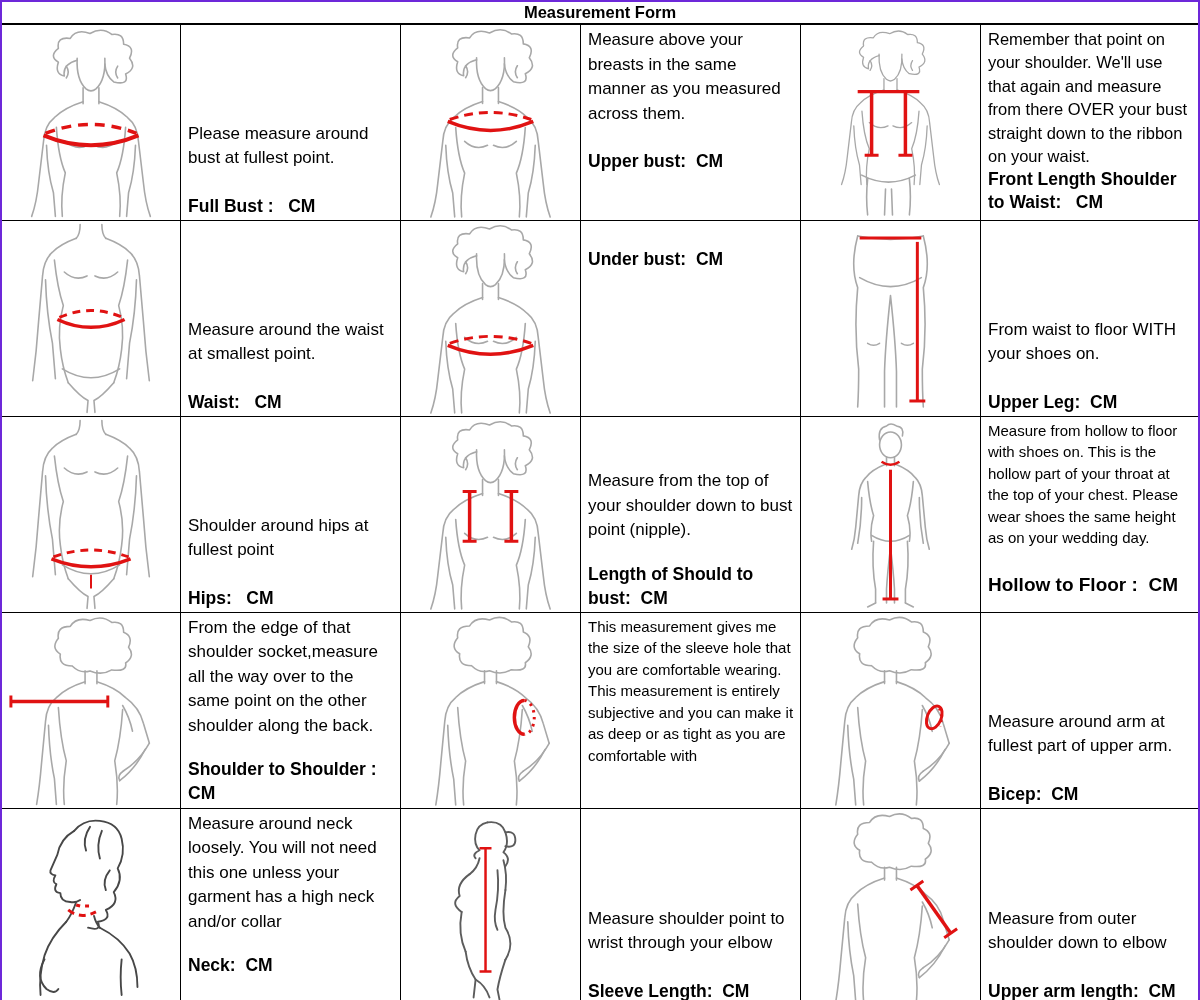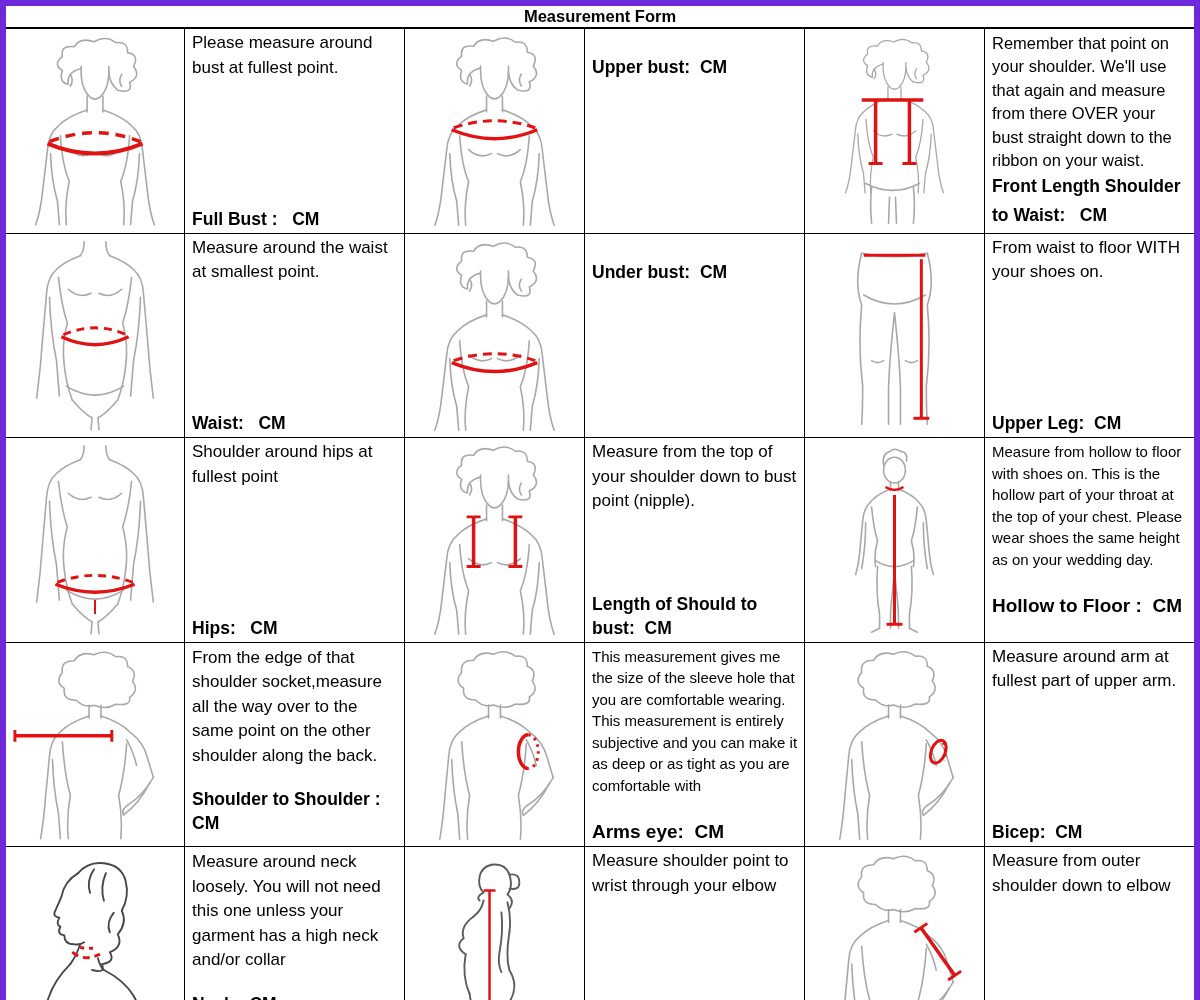--- a/index.html
+++ b/index.html
@@ -1,30 +1,30 @@
 <!DOCTYPE html>
 <html><head>
 <meta charset="utf-8">
 <style>
   html,body{margin:0;padding:0;background:#fff;}
   body{width:1200px;height:1000px;font-family:"Liberation Sans","DejaVu Sans",sans-serif;color:#000;}
-  .sheet{width:1200px;height:1000px;box-sizing:border-box;border:6px solid #6d28d9;display:flex;flex-direction:column;background:#fff;}
+  .sheet{width:1200px;height:1000px;box-sizing:border-box;border:2px solid #6d28d9;display:flex;flex-direction:column;background:#fff;}
   .header{height:21px;flex:0 0 21px;border-bottom:2px solid #000;text-align:center;font-weight:bold;font-size:16.5px;line-height:21px;}
   .grid{flex:1;display:grid;grid-template-columns:179px 220px 180px 220px 180px 1fr;grid-template-rows:repeat(5,1fr);}
   .cell{border-right:1px solid #000;border-bottom:1px solid #000;box-sizing:border-box;overflow:hidden;background:#fff;}
   .cell:nth-child(6n){border-right:none;}
   .cell:nth-last-child(-n+6){border-bottom:none;}
   .figcell{padding:1px;}
   .fig{display:block;width:100%;height:100%;}
-  .text{display:flex;flex-direction:column;justify-content:space-between;padding:2px 4px 2px 7px;}
+  .text{display:flex;flex-direction:column;justify-content:flex-end;padding:2px 4px 2px 7px;}
   .text .desc{font-size:17px;line-height:24.5px;}
   .text .label{font-size:17.5px;line-height:24px;font-weight:bold;white-space:pre-wrap;margin-top:23px;}
   .text.top{justify-content:flex-start;padding-top:3px;}
   .text.tight .desc{font-size:16.5px;line-height:23.4px;}
-  .text.tight .label{margin-top:0;line-height:29px;}
+  .text.tight .label{margin-top:0;line-height:23px;}
   .text.small .desc{font-size:15px;line-height:21.5px;}
   .text.small .label{font-size:19px;margin-top:24px;}
   .text.snug .label{margin-top:19px;}
   
   .s{stroke:#a8a8a8;fill:none;stroke-width:1.6;stroke-linecap:round;stroke-linejoin:round;}
   .sd{stroke:#474747;fill:none;stroke-width:1.9;stroke-linecap:round;stroke-linejoin:round;}
   .sm{stroke:#5c5c5c;fill:none;stroke-width:1.9;stroke-linecap:round;stroke-linejoin:round;}
   .r{stroke:#e01212;fill:none;}
 </style>
 </head>
@@ -142,20 +142,21 @@
       <div class="label">Full Bust :   CM</div>
     </div>
     <div class="cell figcell">
       <svg class="fig" viewBox="0 0 178 194">
         <use href="#fw"></use>
         <path class="r" stroke-width="3.5" d="M46,96 Q89,114 132,96"></path>
         <path class="r" stroke-width="3" stroke-dasharray="9 6" d="M48,94 Q89,80 130,94"></path>
       </svg>
     </div>
     <div class="cell text top">
+      <div class="desc">Measure above your breasts in the same manner as you measured across them.</div>
       <div class="label">Upper bust:  CM</div>
     </div>
     <div class="cell figcell">
       <svg class="fig" viewBox="0 0 178 194">
         <use href="#fw" transform="translate(16,2) scale(0.82)"></use>
         <path class="s" d="M60,150 Q87,164 114,150 M66,154 Q64,172 66,190 M108,154 Q110,172 108,190 M84,164 L83,190 M90,164 L91,190"></path>
         <path class="r" stroke-width="3.5" d="M56,66 L118,66"></path>
         <path class="r" stroke-width="3.5" d="M70,66 L70,130 M104,66 L104,130"></path>
         <path class="r" stroke-width="3" d="M63,130 L77,130 M97,130 L111,130"></path>
       </svg>
@@ -248,21 +249,20 @@
     </div>
     <div class="cell figcell">
       <svg class="fig" viewBox="0 0 178 194">
         <use href="#bf"></use>
         <path class="r" stroke-width="3.5" d="M123,87 A10,17 0 0 0 123,121"></path>
         <path class="r" stroke-width="3" stroke-dasharray="2.5 4.5" d="M123,87 A10,17 0 0 1 123,121"></path>
       </svg>
     </div>
     <div class="cell text top small">
       <div class="desc">This measurement gives me the size of the sleeve hole that you are comfortable wearing. This measurement is entirely subjective and you can make it as deep or as tight as you are comfortable with</div>
-      <div class="label">Arms eye:  CM</div>
     </div>
     <div class="cell figcell">
       <svg class="fig" viewBox="0 0 178 194">
         <use href="#bf"></use>
         <ellipse class="r" stroke-width="3" cx="133" cy="104" rx="7" ry="12" transform="rotate(22 133 104)"></ellipse>
         <path class="r" stroke-width="2.5" stroke-dasharray="2 4" d="M138,95 Q142,104 139,113"></path>
       </svg>
     </div>
     <div class="cell text">
       <div class="desc">Measure around arm at fullest part of upper arm.</div>

